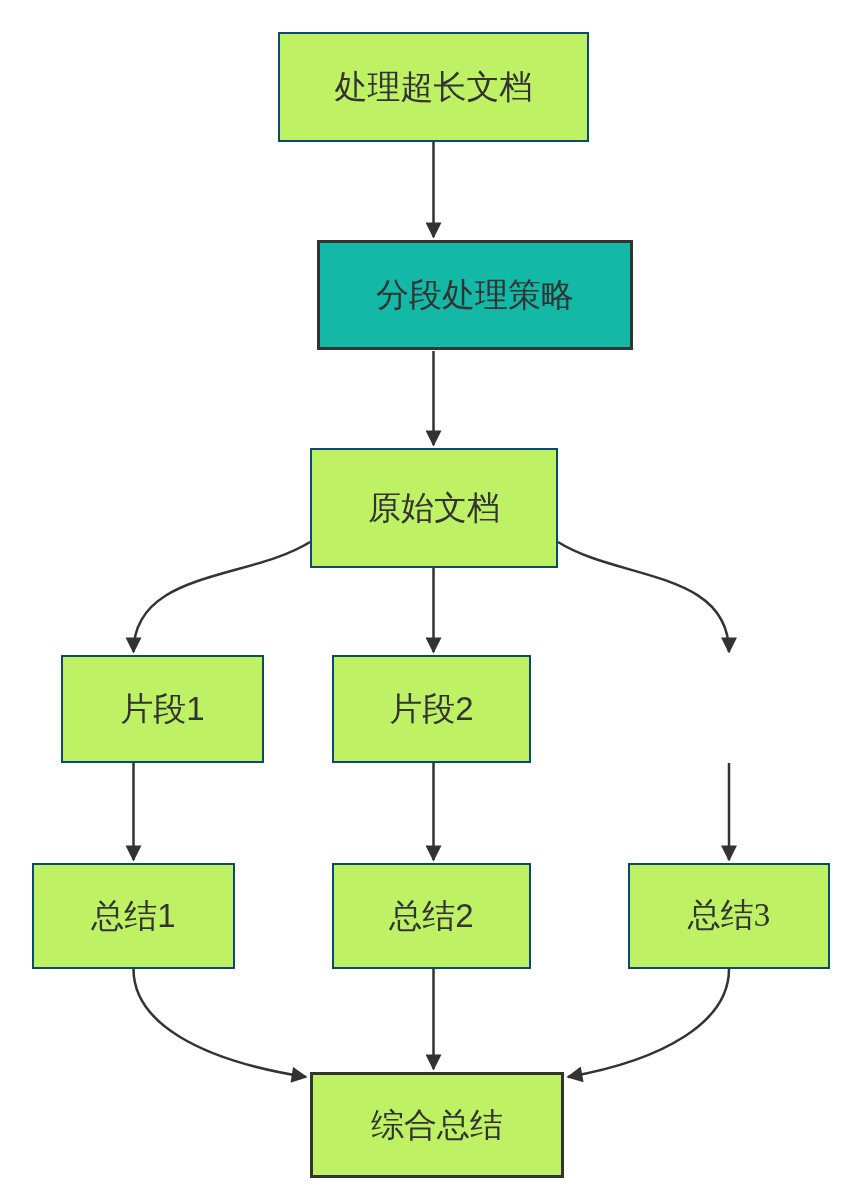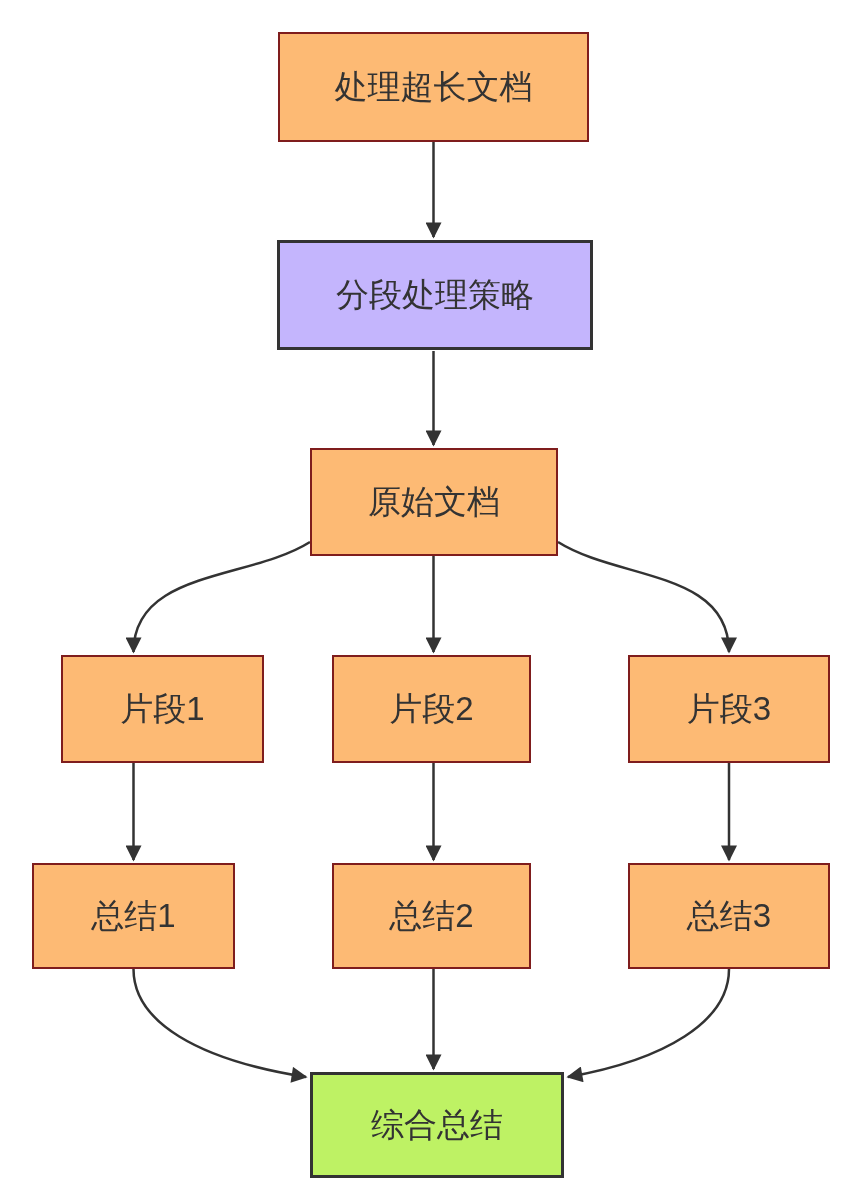--- a/index.html
+++ b/index.html
@@ -29,42 +29,43 @@
   }
   .node {
     position: absolute;
     box-sizing: border-box;
     display: flex;
     align-items: center;
     justify-content: center;
     font-size: 33px;
     line-height: 1.2;
     color: #333333;
-    background: #fdba74;
-    border: 2px solid #7f1d1d;
+    background: #bef264;
+    border: 2px solid #0c4a6e;
     text-align: center;
     white-space: nowrap;
   }
   .node--highlight {
-    background: #c4b5fd;
+    background: #14b8a6;
     border: 3px solid #333333;
+    margin-left: 40px;
   }
   .node--success {
     background: #bef264;
     border: 3px solid #333333;
   }
   #n-start    { left: 278px; top: 32px;   width: 311px; height: 110px; }
   #n-strategy { left: 277px; top: 240px;  width: 316px; height: 110px; }
-  #n-doc      { left: 310px; top: 448px;  width: 248px; height: 108px; }
+  #n-doc      { left: 310px; top: 448px;  width: 248px; height: 120px; }
   #n-chunk1   { left: 32px;  top: 655px;  width: 203px; height: 108px; margin-left: 29px; }
   #n-chunk2   { left: 332px; top: 655px;  width: 199px; height: 108px; }
   #n-chunk3   { left: 628px; top: 655px;  width: 202px; height: 108px; }
   #n-sum1     { left: 32px;  top: 863px;  width: 203px; height: 106px; }
   #n-sum2     { left: 332px; top: 863px;  width: 199px; height: 106px; text-align: right; }
-  #n-sum3     { left: 628px; top: 863px;  width: 202px; height: 106px; }
+  #n-sum3     { left: 628px; top: 863px;  width: 202px; height: 106px; font-family: Liberation Serif, serif; }
   #n-final    { left: 310px; top: 1072px; width: 254px; height: 106px; }
 </style>
 </head>
 <body>
 
 <div id="canvas">
 
   <svg id="edge-layer" viewBox="0 0 852 1196" xmlns="http://www.w3.org/2000/svg">
     <defs>
       <marker id="arrow" viewBox="0 0 10 10" refX="9" refY="5" markerUnits="userSpaceOnUse" markerWidth="18" markerHeight="16" orient="auto">
@@ -91,21 +92,20 @@
   <div class="node" id="n-start">处理超长文档</div>
 
   <div class="node node--highlight" id="n-strategy">分段处理策略</div>
 
   <div class="node" id="n-doc">原始文档</div>
 
   <div class="node" id="n-chunk1">片段1</div>
 
   <div class="node" id="n-chunk2">片段2</div>
 
-  <div class="node" id="n-chunk3">片段3</div>
 
   <div class="node" id="n-sum1">总结1</div>
 
   <div class="node" id="n-sum2">总结2</div>
 
   <div class="node" id="n-sum3">总结3</div>
 
   <div class="node node--success" id="n-final">综合总结</div>
 
 </div>

